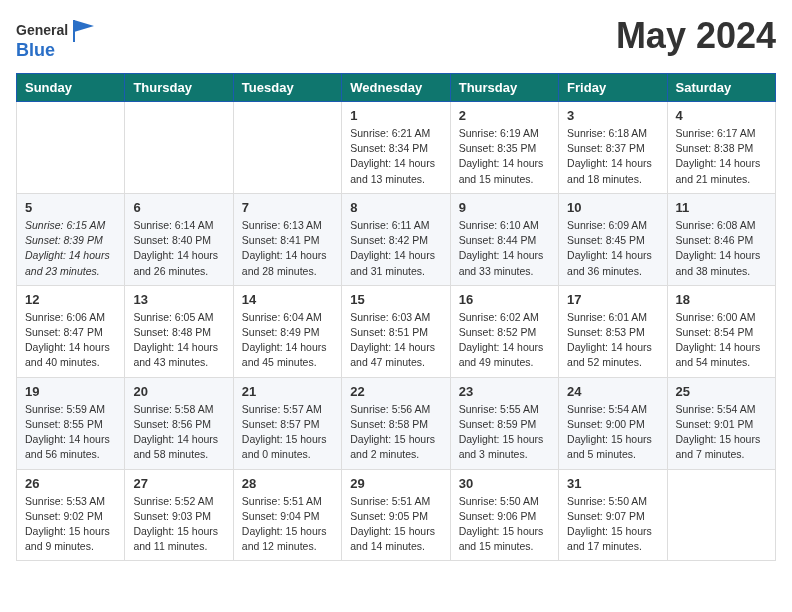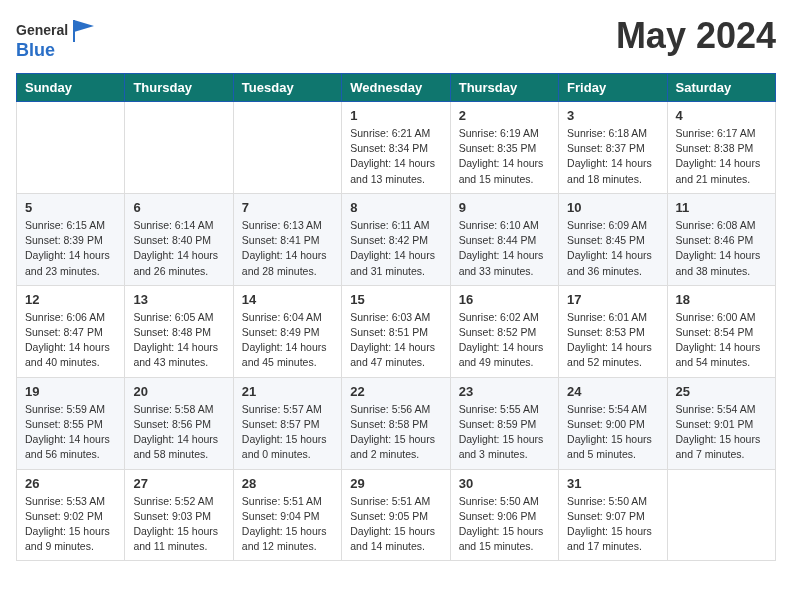--- a/index.html
+++ b/index.html
@@ -153,21 +153,21 @@
           <span class="day-number">4</span>
           <div class="day-info" style="white-space: pre-line;">Sunrise: 6:17 AM
 Sunset: 8:38 PM
 Daylight: 14 hours
 and 21 minutes.</div>
         </td>
       </tr>
       <tr>
         <td>
           <span class="day-number">5</span>
-          <div class="day-info" style="white-space: pre-line;">Sunrise: 6:15 AM
+          <div class="day-info" style="white-space: pre-line; font-style: italic;">Sunrise: 6:15 AM
 Sunset: 8:39 PM
 Daylight: 14 hours
 and 23 minutes.</div>
         </td>
         <td>
           <span class="day-number">6</span>
           <div class="day-info" style="white-space: pre-line;">Sunrise: 6:14 AM
 Sunset: 8:40 PM
 Daylight: 14 hours
 and 26 minutes.</div>

